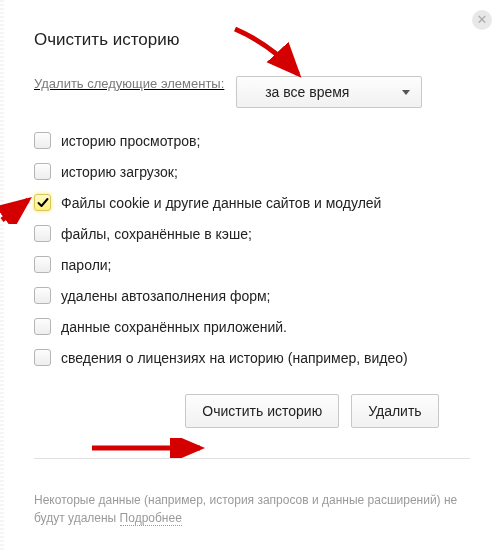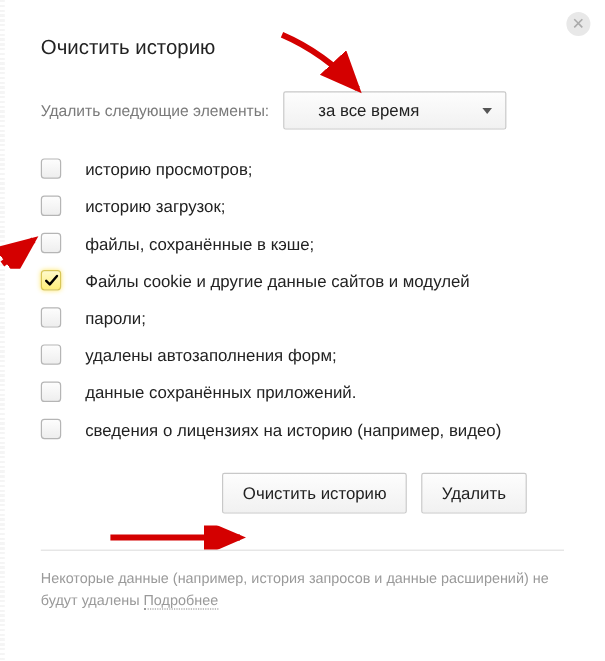--- a/index.html
+++ b/index.html
@@ -31,23 +31,23 @@
       cursor: pointer;
     }
     .title {
       font-size: 17px;
       font-weight: normal;
       color: #222;
       margin-bottom: 26px;
     }
     .time-row {
       display: flex;
-      align-items: center;
       gap: 12px;
       margin-bottom: 24px;
+      text-decoration: underline;
     }
     .time-label {
       font-size: 13px;
       color: #7a7a7a;
     }
     .select-wrap {
       position: relative;
       flex-shrink: 0;
     }
     .select {
@@ -72,21 +72,21 @@
       border-right: 4px solid transparent;
       border-top: 5px solid #555;
       pointer-events: none;
     }
     .options {
       margin-bottom: 28px;
     }
     .option-row {
       display: flex;
       align-items: center;
-      gap: 20px;
+      gap: 10px;
       margin-bottom: 14px;
     }
     .chk {
       width: 17px;
       height: 17px;
       border: 1px solid #b5b5b5;
       border-radius: 3px;
       background: linear-gradient(#fdfdfd, #eee);
       flex-shrink: 0;
       display: flex;
@@ -116,21 +116,21 @@
       background: linear-gradient(#fdfdfd, #f1f1f1);
       border: 1px solid #c8c8c8;
       border-radius: 2px;
       padding: 8px 16px;
       font-size: 14px;
       color: #222;
       cursor: pointer;
     }
     .footer {
       border-top: 1px solid #e0e0e0;
-      padding-top: 14px;
+      padding-top: 32px;
       font-size: 12px;
       color: #9a9a9a;
       line-height: 1.5;
     }
     .footer .link {
       color: #9a9a9a;
       border-bottom: 1px dotted #9a9a9a;
       cursor: pointer;
     }
     
@@ -168,32 +168,32 @@
   </div>
 
   <div class="options" id="options">
       <div class="option-row">
         <div class="chk"></div>
         <span class="opt-label">историю просмотров;</span>
       </div>
       <div class="option-row">
         <div class="chk"></div>
         <span class="opt-label">историю загрузок;</span>
-      </div>
-      <div class="option-row">
-        <div class="chk"></div>
-        <span class="opt-label">файлы, сохранённые в кэше;</span>
       </div>
       <div class="option-row">
         <div class="chk checked">
           <svg width="12" height="12" viewBox="0 0 12 12">
             <path d="M1.5 6 L4.5 9 L10.5 2" stroke="#000" stroke-width="2" fill="none" stroke-linecap="round" stroke-linejoin="round"></path>
           </svg>
         </div>
         <span class="opt-label">Файлы cookie и другие данные сайтов и модулей</span>
+      </div>
+      <div class="option-row">
+        <div class="chk"></div>
+        <span class="opt-label">файлы, сохранённые в кэше;</span>
       </div>
       <div class="option-row">
         <div class="chk"></div>
         <span class="opt-label">пароли;</span>
       </div>
       <div class="option-row">
         <div class="chk"></div>
         <span class="opt-label">удалены автозаполнения форм;</span>
       </div>
       <div class="option-row">

